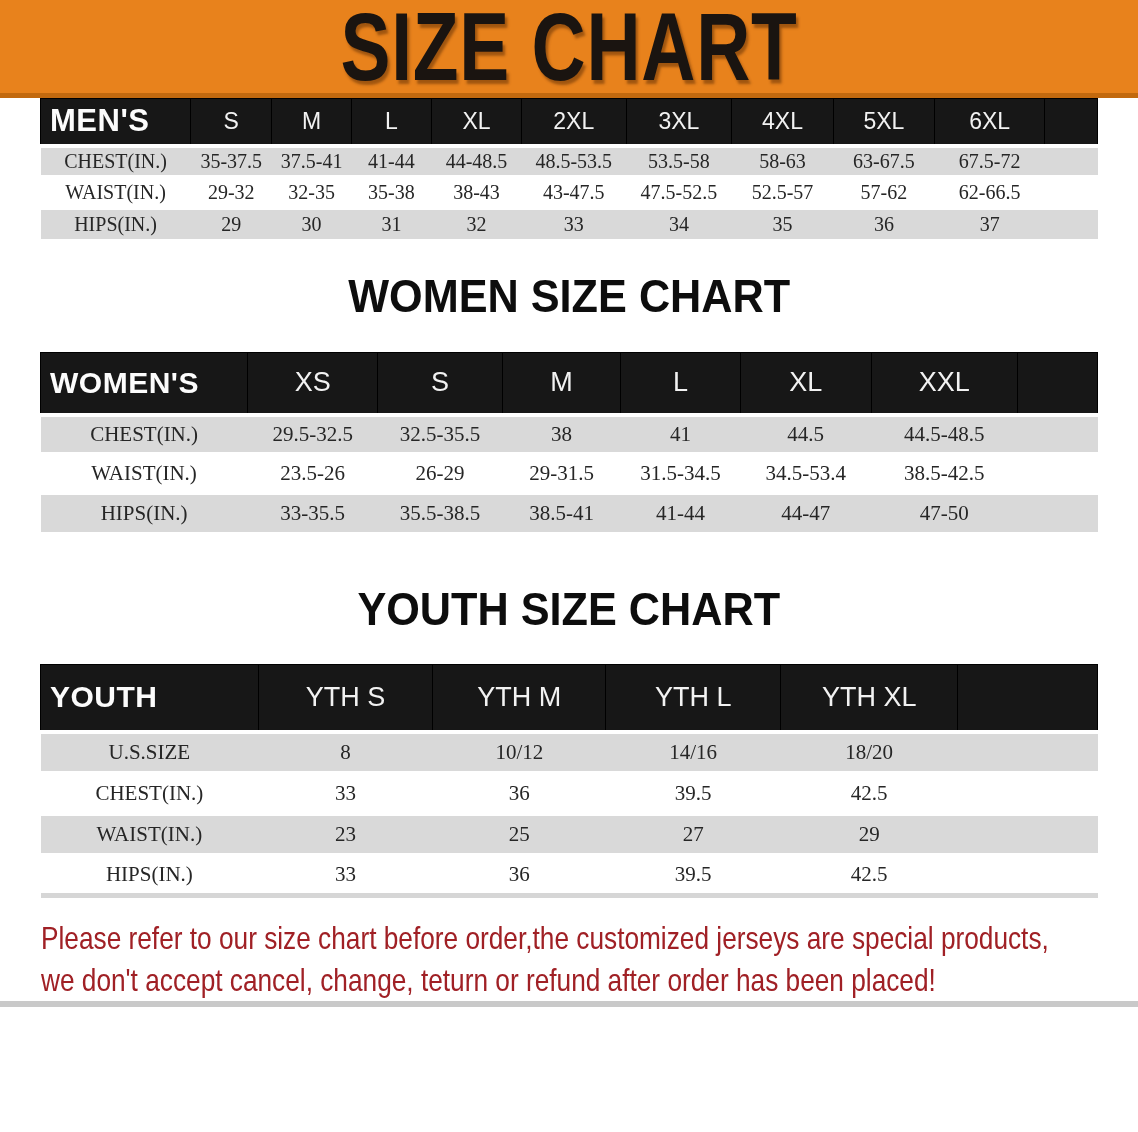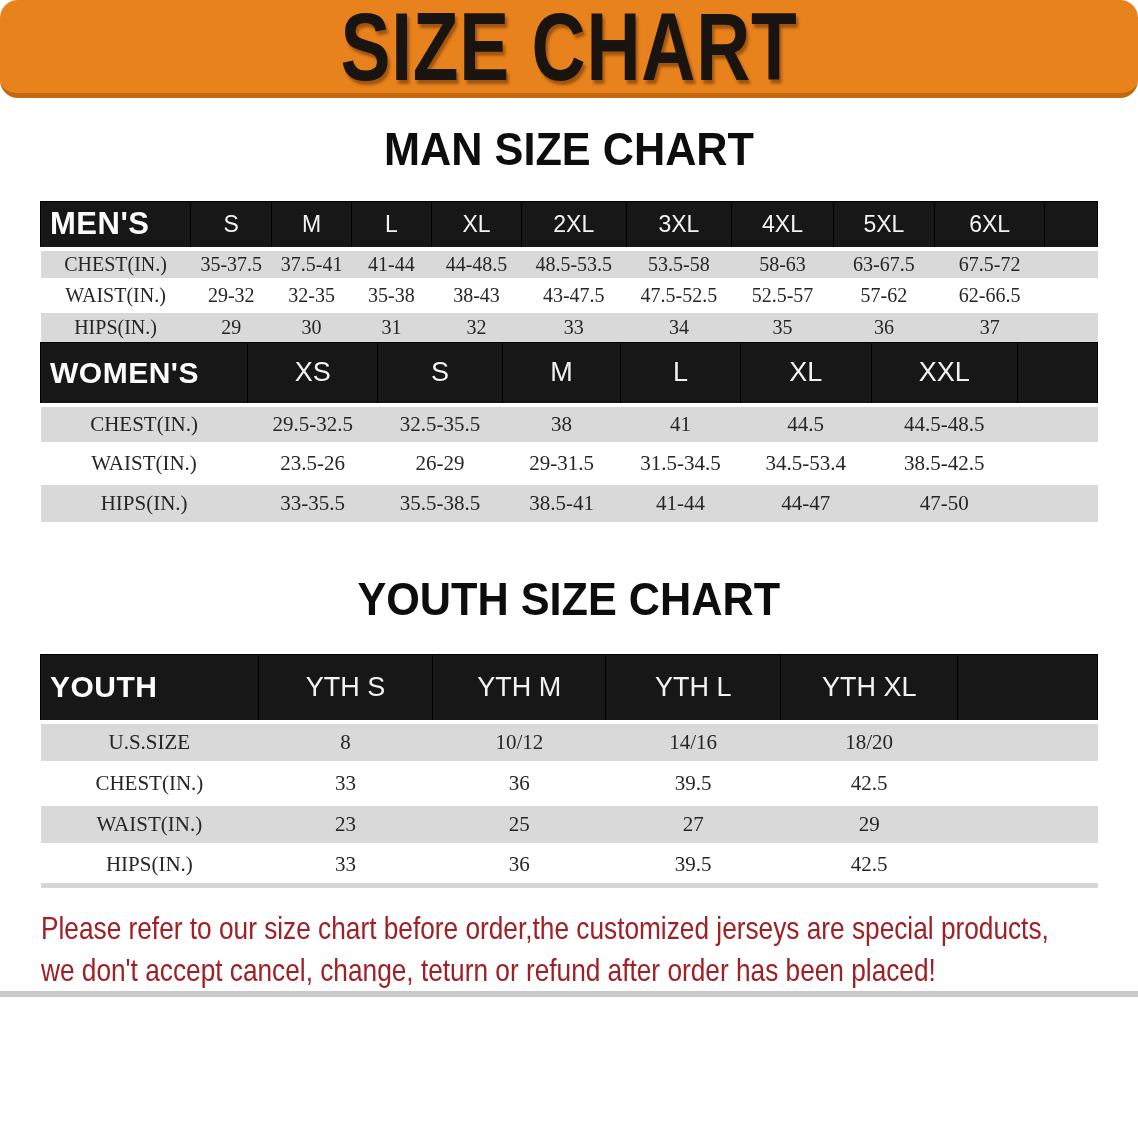--- a/index.html
+++ b/index.html
@@ -16,21 +16,21 @@
     background: #ffffff;
     font-family: "Liberation Sans", sans-serif;
     overflow: hidden;
   }
 
   
   .banner {
     height: 98px;
     background: var(--banner-orange);
     border-bottom: 5px solid var(--banner-edge);
-    display: flex; align-items: center; justify-content: center; border-radius: 18px;
+    display: flex; align-items: center; justify-content: center;
   }
   .banner-title {
     display: inline-block;
     font-size: 96px; font-weight: bold; line-height: 96px;
     color: #1a1410; letter-spacing: 1px; white-space: nowrap;
     transform: scaleX(0.78);
     text-shadow: 3px 4px 3px rgba(70, 30, 0, 0.45);
   }
 
   
@@ -98,21 +98,20 @@
 </style>
 </head>
 <body>
 
 <header class="banner">
   <span class="banner-title">SIZE CHART</span>
 </header>
 
 <main>
   <section class="size-section sec-0">
-    <h2 class="section-heading"><span class="ht">MAN SIZE CHART</span></h2>
     <div id="tablebox-0">
         <table class="size-table t0">
           <colgroup>
             <col style="width: 14.2%;">
             <col style="width: 7.7%;">
             <col style="width: 7.5%;">
             <col style="width: 7.6%;">
             <col style="width: 8.5%;">
             <col style="width: 9.9%;">
             <col style="width: 10%;">
@@ -175,20 +174,21 @@
               <td>36</td>
               <td>37</td>
               <td></td>
             </tr>
           </tbody>
         </table>
       </div>
   </section>
 
   <section class="size-section sec-1">
+    <h2 class="section-heading"><span class="ht">WOMEN SIZE CHART</span></h2>
     <div id="tablebox-1">
         <table class="size-table t1">
           <colgroup>
             <col style="width: 19.6%;">
             <col style="width: 12.3%;">
             <col style="width: 11.8%;">
             <col style="width: 11.2%;">
             <col style="width: 11.3%;">
             <col style="width: 12.4%;">
             <col style="width: 13.8%;">

